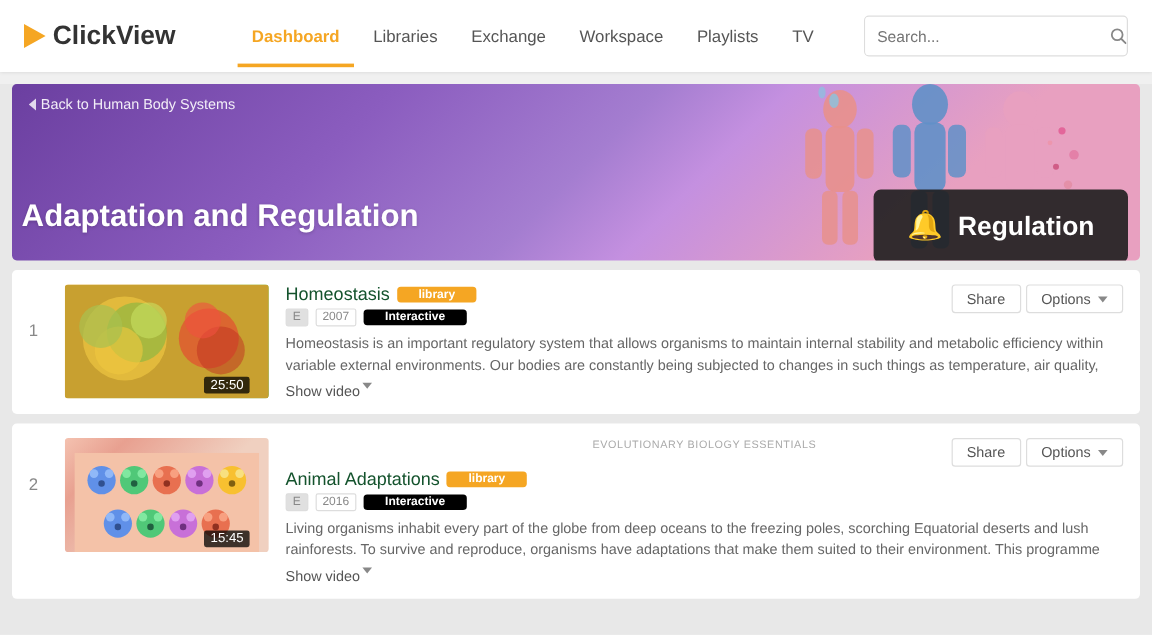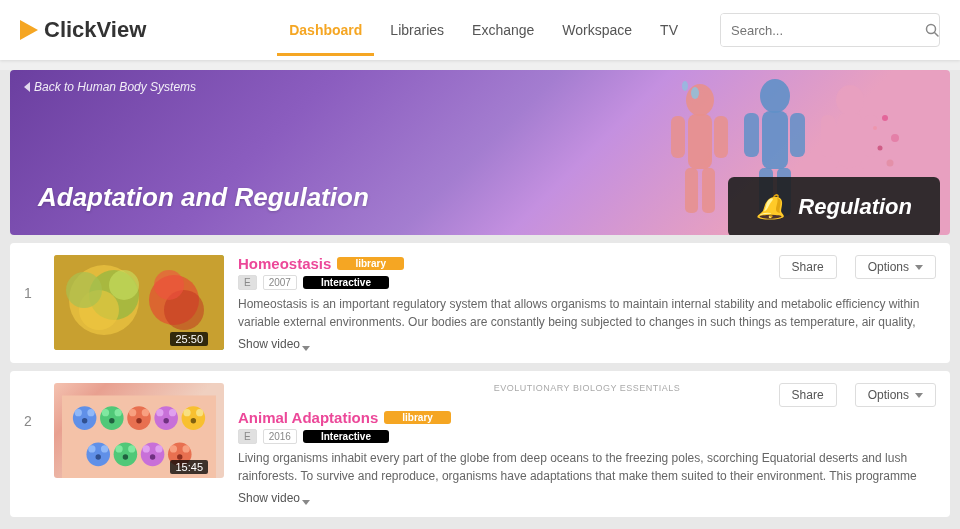--- a/index.html
+++ b/index.html
@@ -104,42 +104,41 @@
     
     .main {
       background: #e8e8e8;
       height: calc(529px - 60px);
       position: relative;
     }
 
     
     .hero {
       position: relative;
-      height: 165px;
+      height: 147px;
       background: linear-gradient(135deg, #6b3fa0 0%, #8b5dbf 30%, #a47dd0 50%, #c490e0 60%, #e8a0c0 80%);
       overflow: hidden;
       margin: 10px 10px 0 10px;
       border-radius: 4px;
-      font-style: italic;
     }
     .hero-back {
       position: absolute;
       top: 10px;
       left: 14px;
       color: rgba(255,255,255,0.9);
       font-size: 12px;
       cursor: pointer;
       display: flex;
       align-items: center;
       gap: 4px;
     }
     .hero-title {
       position: absolute;
       bottom: 22px;
-      left: 28px;
+      left: 8px;
       color: white;
       font-size: 26px;
       font-weight: 800;
       text-shadow: 0 1px 3px rgba(0,0,0,0.2);
     }
 
     
     .following-badge {
       position: absolute;
       bottom: -2px;
@@ -233,22 +232,22 @@
       flex: 1;
     }
     .item-header {
       display: flex;
       align-items: center;
       gap: 6px;
       margin-bottom: 3px;
     }
     .item-title {
       font-size: 15px;
-      font-weight: 700;
-      color: #ec4899;
+      font-weight: 400;
+      color: #14532d;
     }
     .badge {
       padding: 1px 18px;
       border-radius: 3px;
       font-size: 10px;
       font-weight: 600;
     }
     .badge-library { background: #f5a623; color: white; }
     .badge-interactive { background: #000000; color: white; }
     .badge-e { background: #e0e0e0; color: #666; font-size: 10px; }
@@ -270,37 +269,37 @@
       color: #666;
       line-height: 1.5;
       max-height: 36px;
       overflow: hidden;
     }
     .item-actions {
       position: absolute;
       top: 12px;
       right: 14px;
       display: flex;
-      gap: 18px;
+      gap: 4px;
     }
     .action-btn {
       padding: 4px 12px;
       border: 1px solid #ddd;
       border-radius: 3px;
       font-size: 12px;
       background: white;
       cursor: pointer;
       color: #555;
       display: flex;
       align-items: center;
       gap: 4px;
     }
     .show-video-btn {
       display: flex;
-      align-items: flex-end;
+      align-items: flex-start;
       gap: 0;
       font-size: 12px;
       color: #555;
       cursor: pointer;
       margin-top: 6px;
     }
     .series-label {
       font-size: 9px;
       color: #aaa;
       text-transform: uppercase;
@@ -332,20 +331,21 @@
 <div class="header">
   <div class="logo">
     <div class="logo-triangle"></div>
     <span class="logo-text">ClickView</span>
   </div>
   <nav class="nav">
     <a class="nav-item active">Dashboard</a>
     <a class="nav-item">Libraries</a>
     <a class="nav-item">Exchange</a>
     <a class="nav-item">Workspace</a>
+    <a class="nav-item">Playlists</a>
     <a class="nav-item">TV</a>
   </nav>
   <div class="search-area">
     <input class="search-input" type="text" placeholder="Search..." style="">
     <button class="search-btn">
       <svg width="14" height="14" viewBox="0 0 14 14" fill="none">
         <circle cx="6" cy="6" r="4.5" stroke="#888" stroke-width="1.5"></circle>
         <line x1="9.5" y1="9.5" x2="13" y2="13" stroke="#888" stroke-width="1.5" stroke-linecap="round"></line>
       </svg>
     </button>

